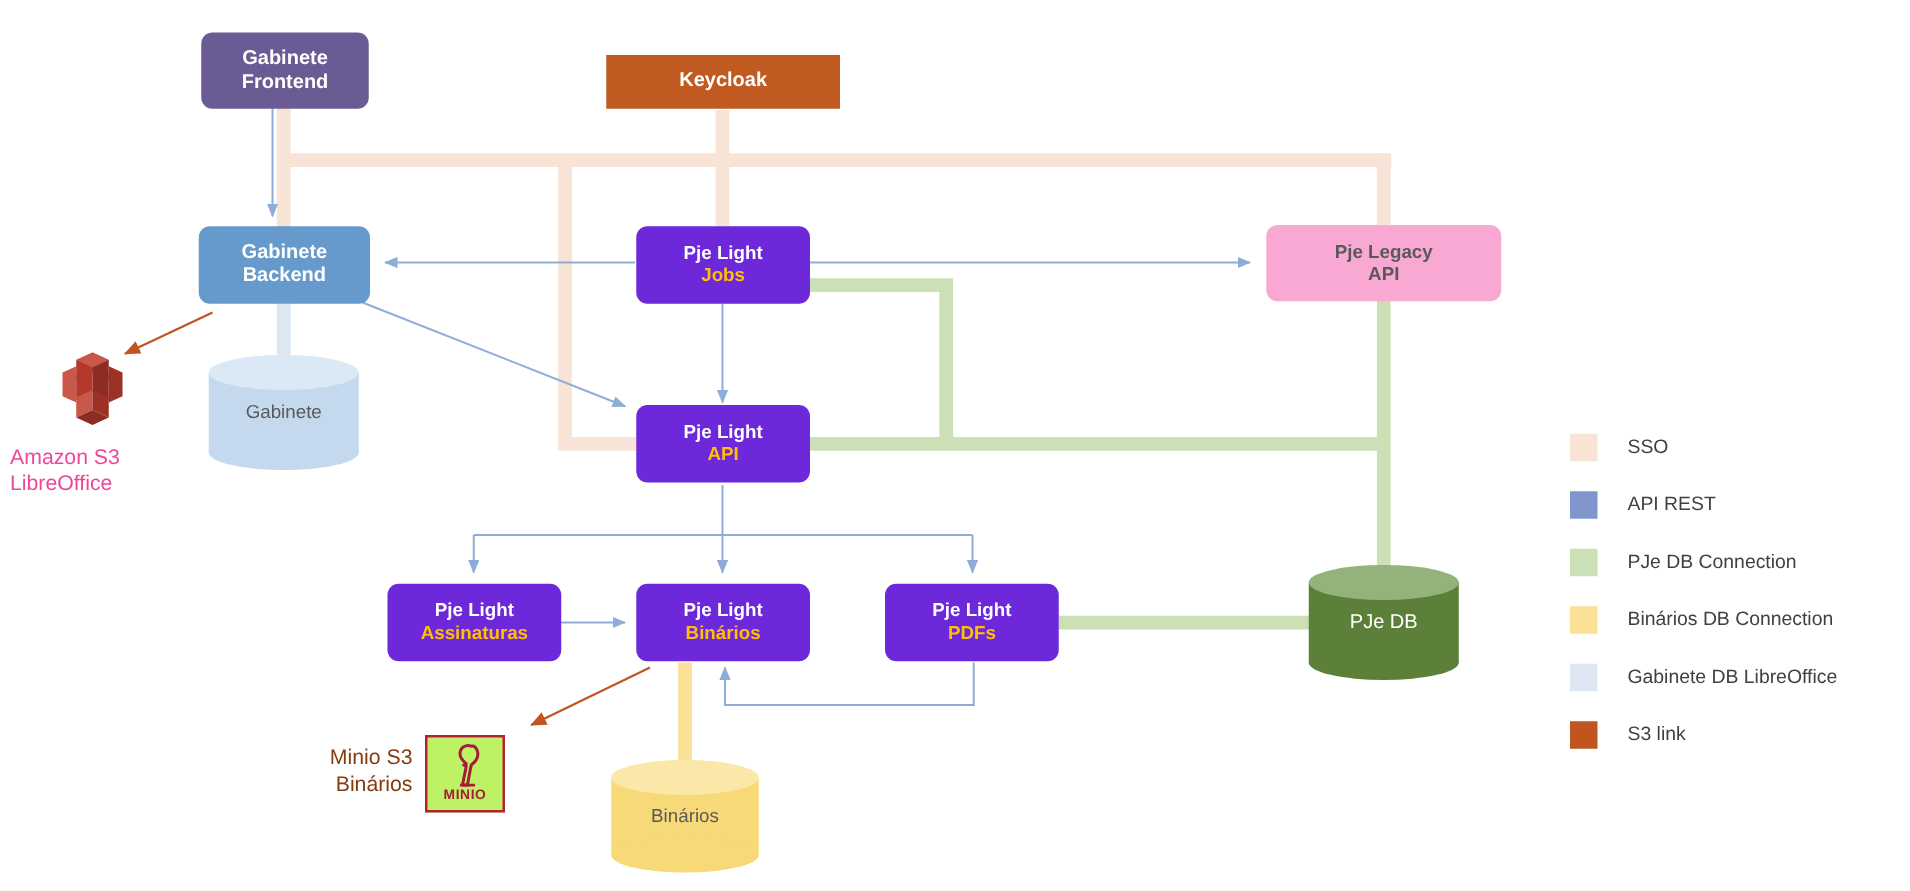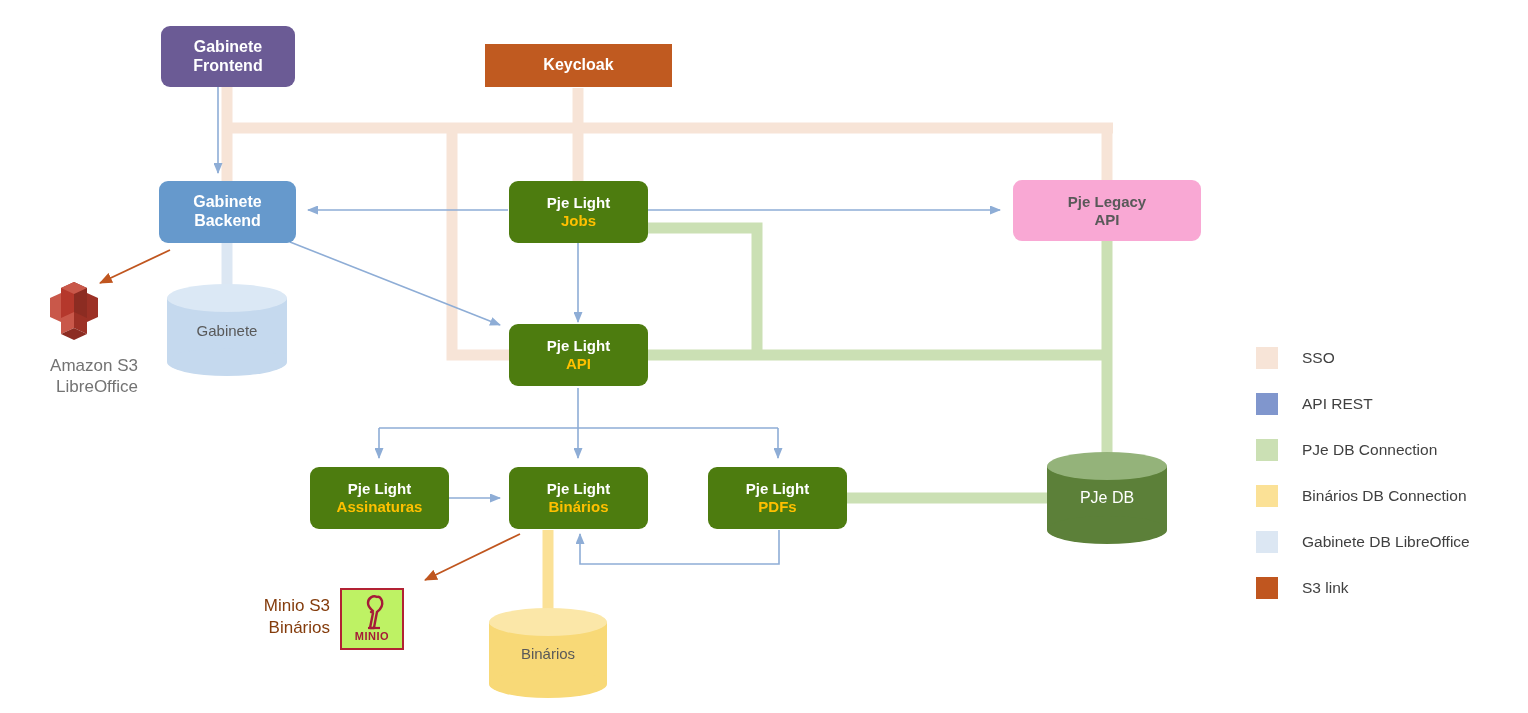--- a/index.html
+++ b/index.html
@@ -39,21 +39,21 @@
   .node .l1 { font-weight: bold; }
   .node .l2 { font-weight: bold; }
 
   .box-round { border-radius: 9px; }
   .box-sharp { border-radius: 0; }
 
   
   .n-purple  { background: #6b5b95; color: #ffffff; }
   .n-orange  { background: #c05a20; color: #ffffff; }
   .n-lblue   { background: #6699cc; color: #ffffff; }
-  .n-dblue   { background: #4d7c0f; color: #ffffff; }
+  .n-dblue   { background: #6d28d9; color: #ffffff; }
   .n-yellow  { background: #f9a8d4; color: #595959; }
 
   .accent-gold { color: #ffc000; }
   .txt-gray { color: #595959; }
 
   
   .cyl {
     position: absolute;
   }
   .cyl .body {
@@ -123,22 +123,22 @@
   .legend-label {
     margin-left: 24px;
     font-size: 15.5px;
     color: #404040;
     white-space: nowrap;
   }
 
   
   .ext-label {
     position: absolute;
-    text-align: right;
-    color: #737373;
+    text-align: left;
+    color: #ec4899;
     line-height: 1.25;
   }
   .ext-label .big   { font-size: 17px; }
 
   .ext-label-right {
     position: absolute;
     text-align: right;
     color: #843c0c;
     line-height: 1.3;
   }

